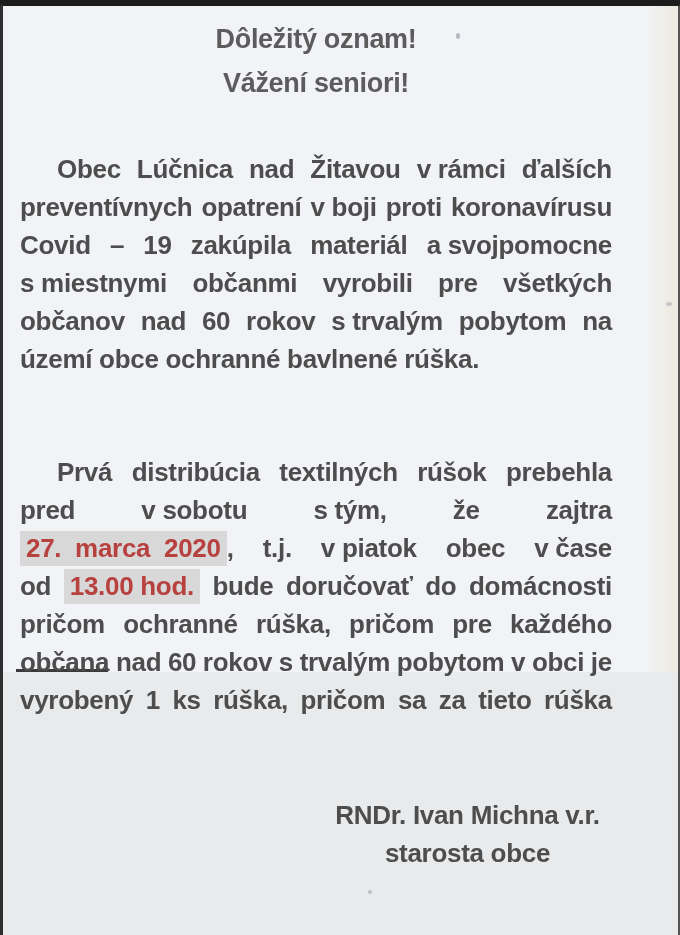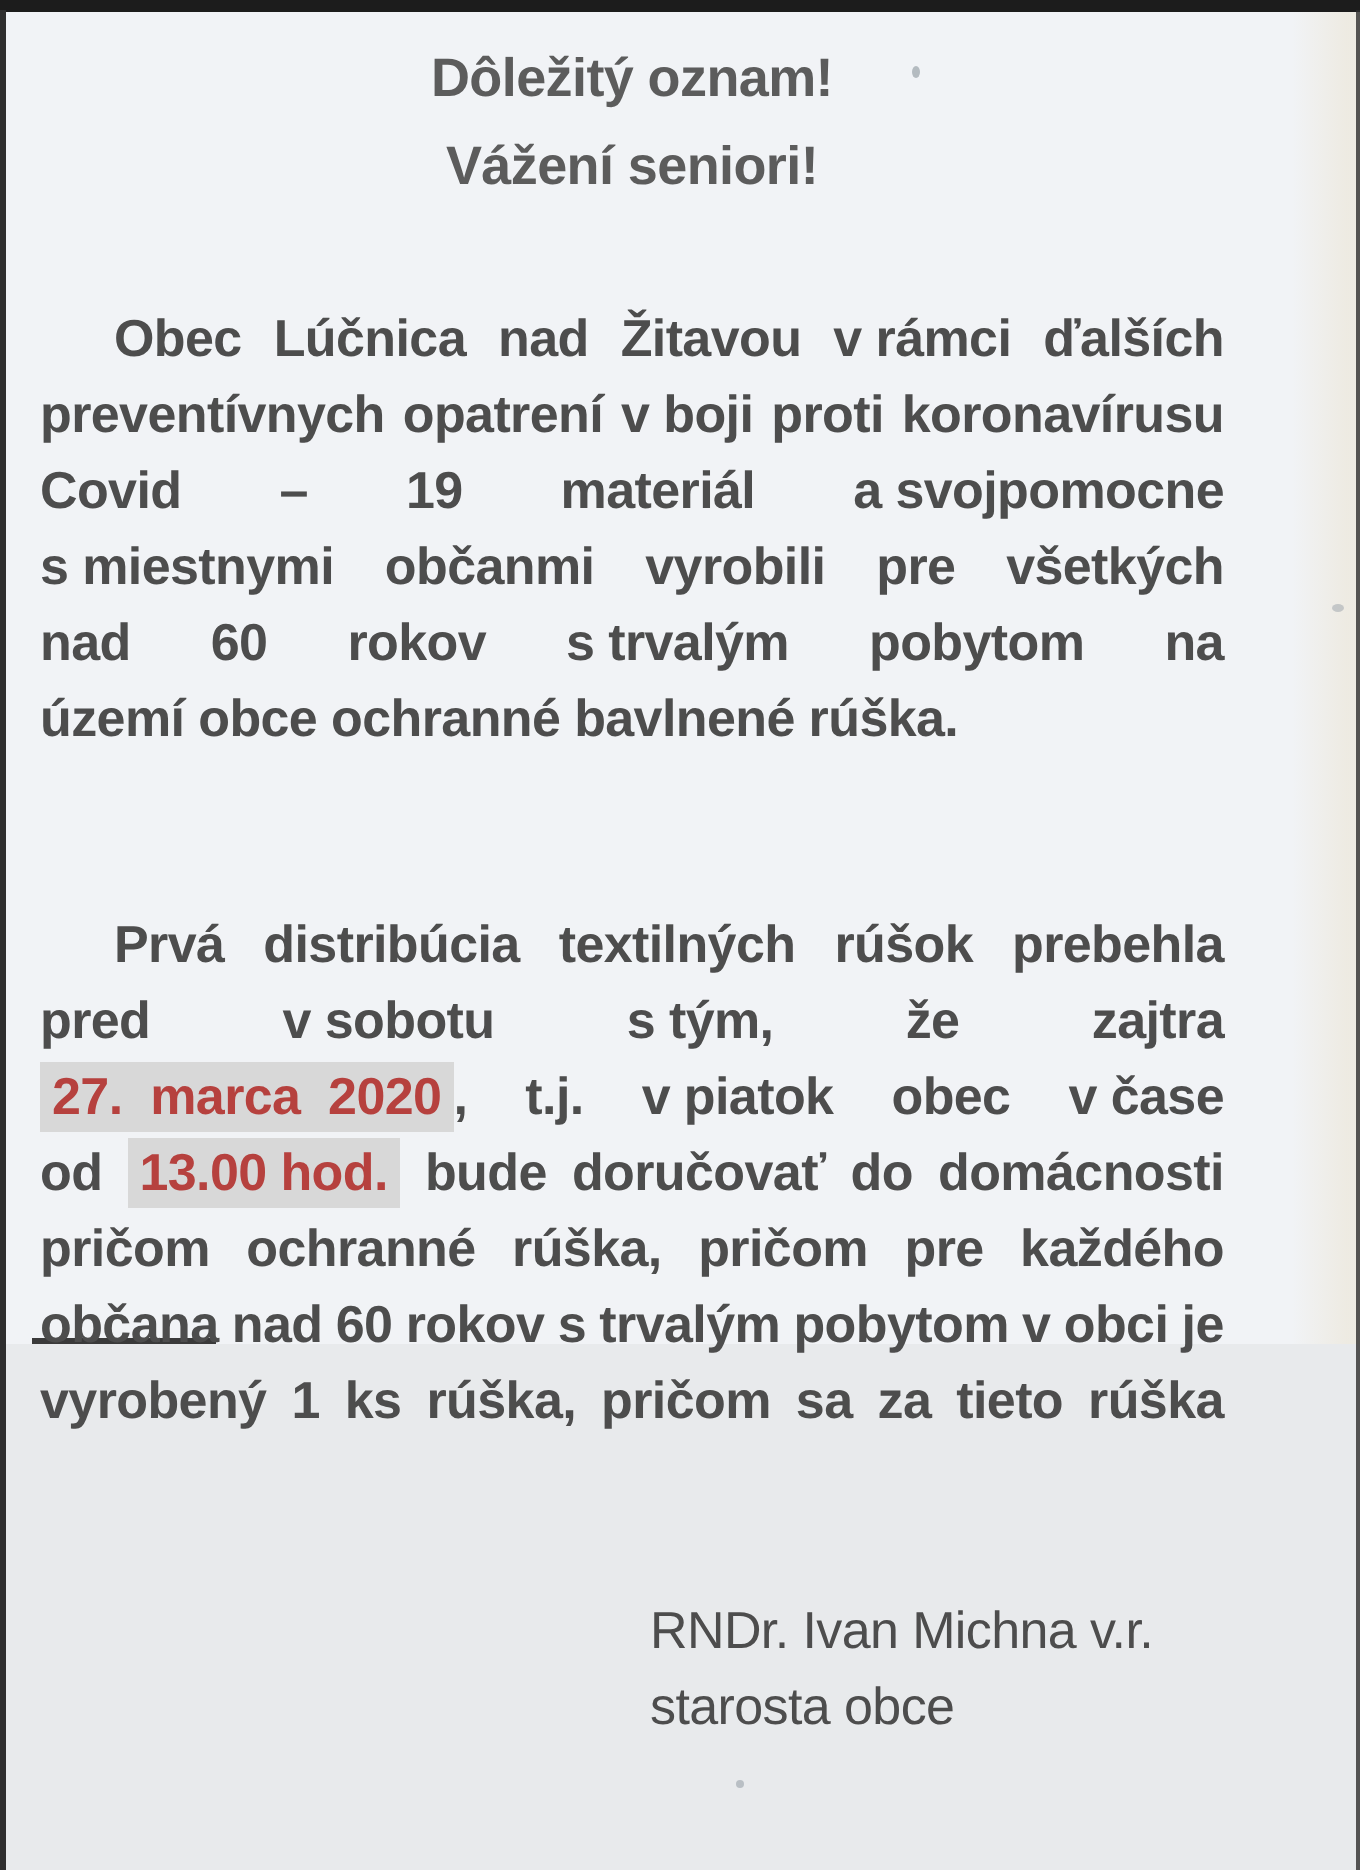--- a/index.html
+++ b/index.html
@@ -49,22 +49,22 @@
   .line.indent{padding-left:37px;}
   .word{display:inline-flex;align-items:center;}
   .rh{
     color:var(--red);
     background:var(--hl);
     padding:2px 6px;
   }
 
   .signature{
     position:absolute;left:325px;top:796px;width:285px;
-    text-align:left;
-    font-size:26px;font-weight:normal;color:var(--text);
+    text-align:center;
+    font-size:26px;font-weight:bold;color:var(--text);
     letter-spacing:-0.3px;
   }
   .signature div{height:38px;line-height:38px;}
 
   .speck{position:absolute;border-radius:50%;background:#9aa2aa;opacity:0.7;}
   .speck.s1{left:456px;top:33px;width:4px;height:6px;}
   .speck.s2{left:666px;top:302px;width:6px;height:4px;opacity:0.5;}
   .speck.s3{left:368px;top:890px;width:4px;height:4px;opacity:0.6;}
 </style>
 </head>
@@ -122,20 +122,23 @@
         <span class="word">
           <span>Covid</span>
         </span>
         <span class="word">
           <span>–</span>
         </span>
         <span class="word">
           <span>19</span>
         </span>
         <span class="word">
+          <span>zakúpila</span>
+        </span>
+        <span class="word">
           <span>materiál</span>
         </span>
         <span class="word">
           <span>a svojpomocne</span>
         </span>
       </div>
       <div class="line justify">
         <span class="word">
           <span>s miestnymi</span>
         </span>
@@ -146,20 +149,23 @@
           <span>vyrobili</span>
         </span>
         <span class="word">
           <span>pre</span>
         </span>
         <span class="word">
           <span>všetkých</span>
         </span>
       </div>
       <div class="line justify">
+        <span class="word">
+          <span>občanov</span>
+        </span>
         <span class="word">
           <span>nad</span>
         </span>
         <span class="word">
           <span>60</span>
         </span>
         <span class="word">
           <span>rokov</span>
         </span>
         <span class="word">

